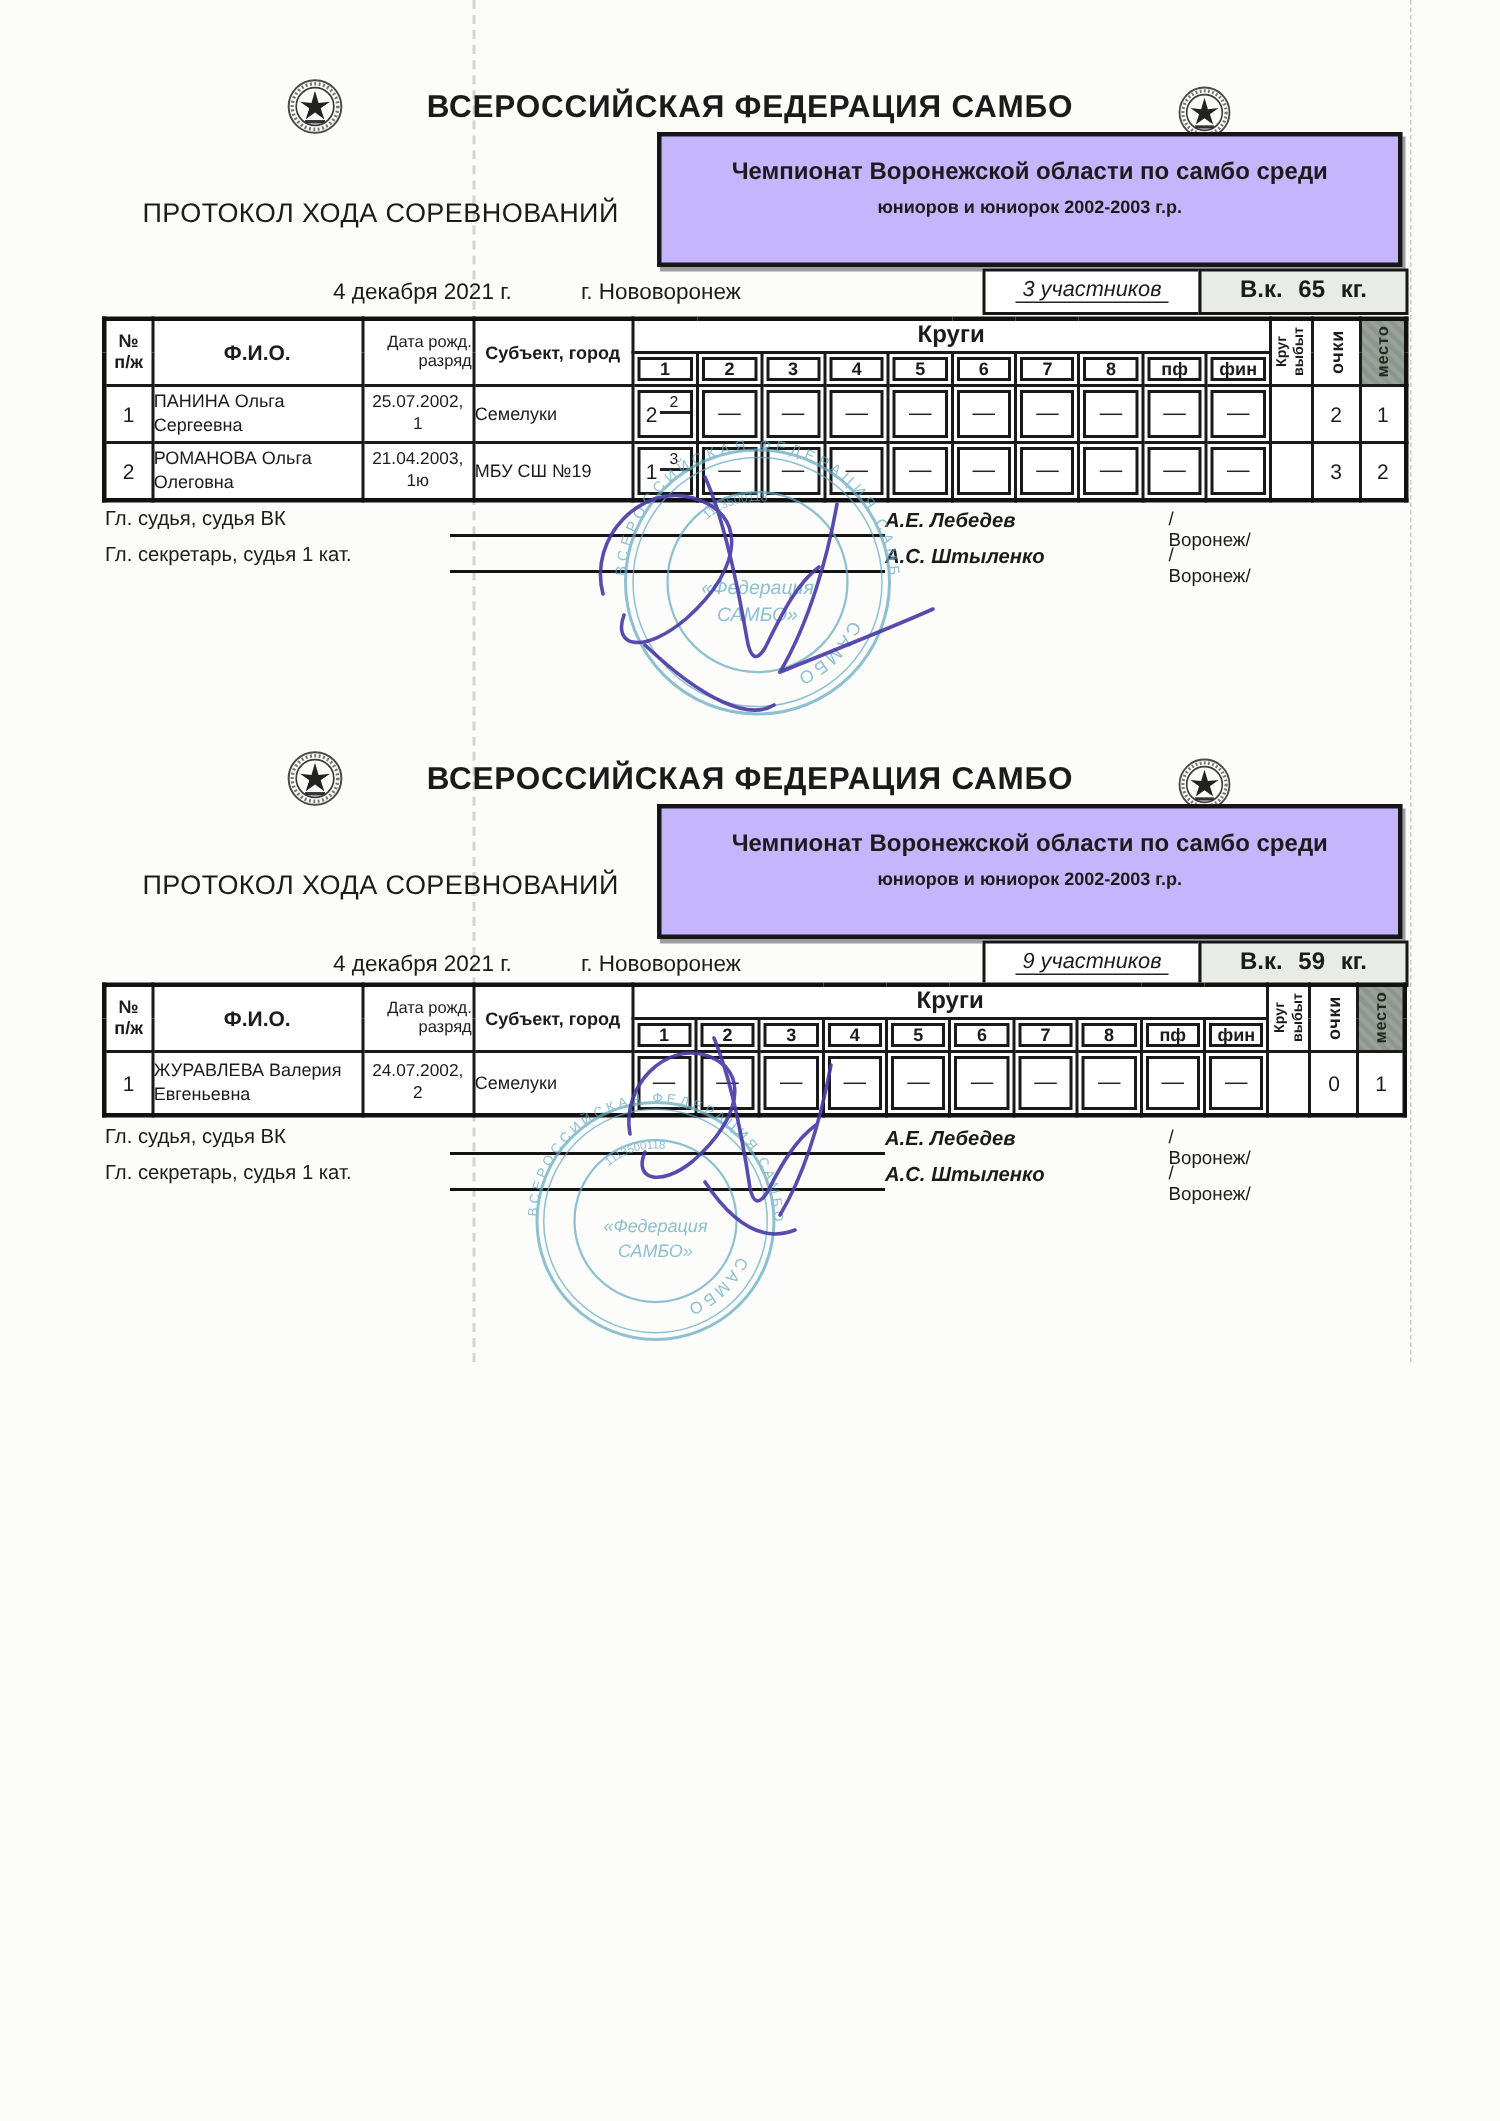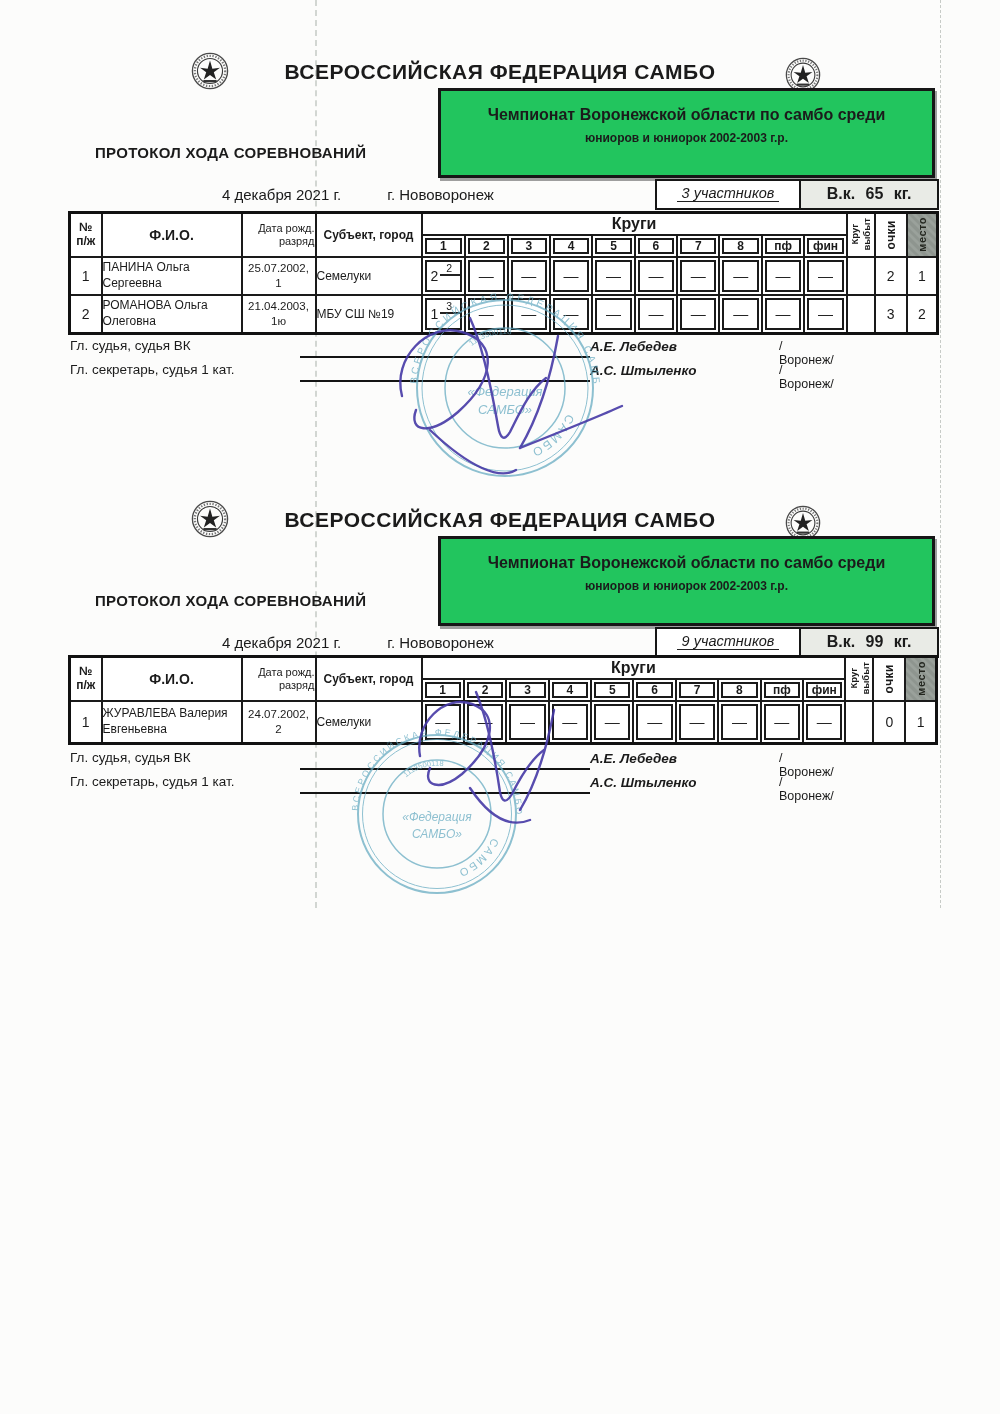--- a/index.html
+++ b/index.html
@@ -10,24 +10,24 @@
 
   .protocol{position:absolute;left:0;width:1000px}
   .p1{top:40px;height:448px}
   .p2{top:488px;height:470px}
 
   .fed-title{position:absolute;left:0;top:20px;width:1000px;text-align:center;
              font-size:21px;font-weight:bold;letter-spacing:.5px}
   .logo{position:absolute}
   .logo-l{left:191px;top:12px}
   .logo-r{left:785px;top:17px}
-  .proto-label{position:absolute;left:95px;top:104px;font-size:15px;font-weight:bold;letter-spacing:.3px}
+  .proto-label{position:absolute;left:95px;top:92px;font-size:18px;font-weight:normal;letter-spacing:.3px}
 
   .tbox{position:absolute;left:438px;top:48px;width:491px;height:84px;border:3px solid #161616;
-        background:#22c55e;box-shadow:2px 3px 0 #9e9e9e;text-align:center}
+        background:#c4b5fd;box-shadow:2px 3px 0 #9e9e9e;text-align:center}
   .tbox .l1{margin-top:15px;font-size:16px;font-weight:bold}
   .tbox .l2{margin-top:7px;font-size:12px;font-weight:bold}
 
   .dateline{position:absolute;left:222px;top:146px;font-size:15px;white-space:nowrap}
   .dateline .city{margin-left:46px}
   .pbox{position:absolute;left:655px;top:139px;width:142px;height:23px;border:2px solid #161616;
         background:#fff;text-align:center;font-size:14.5px;font-style:italic;padding-top:4px}
   .pbox span{border-bottom:1.5px solid #222;padding:0 5px}
   .wbox{position:absolute;left:799px;top:139px;width:136px;height:23px;border:2px solid #161616;
         background:#e9ebe6;text-align:center;font-size:16px;font-weight:bold;word-spacing:6px;padding-top:4px}
@@ -418,21 +418,21 @@
       <div class="l1">Чемпионат  Воронежской области  по самбо среди</div>
       <div class="l2">юниоров и юниорок  2002-2003 г.р.</div>
     </div>
 
     <div class="dateline">
       <span>4 декабря 2021 г.</span><span class="city">г. Нововоронеж</span>
     </div>
     <div class="pbox">
       <span>9 участников</span>
     </div>
-    <div class="wbox">В.к. 99 кг.</div>
+    <div class="wbox">В.к. 59 кг.</div>
 
     <table class="proto">
       <colgroup>
         <col style="width:32px">
           <col style="width:140px">
           <col style="width:74px">
           <col style="width:106px">
         <col style="width:42.4px">
           <col style="width:42.4px">
           <col style="width:42.4px">

